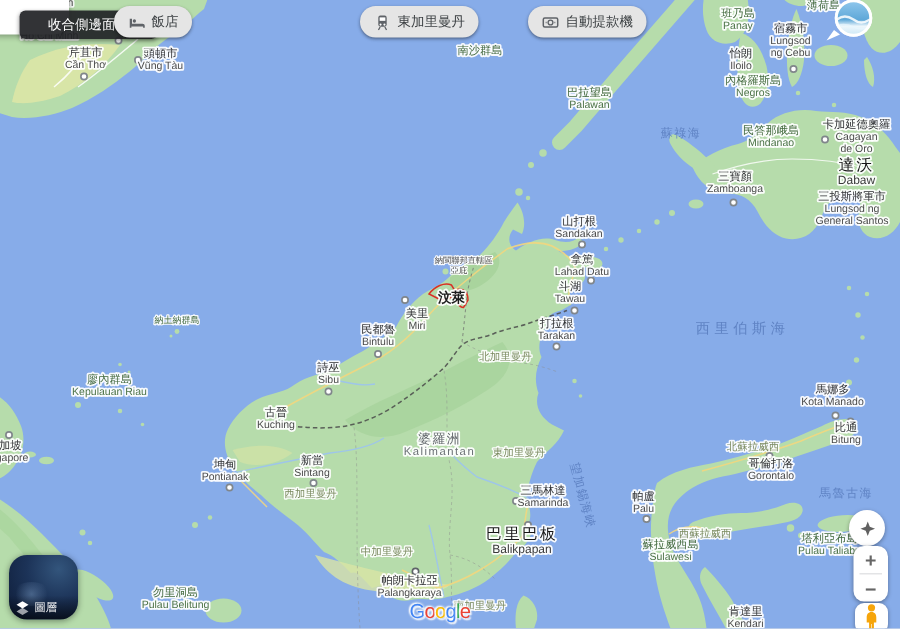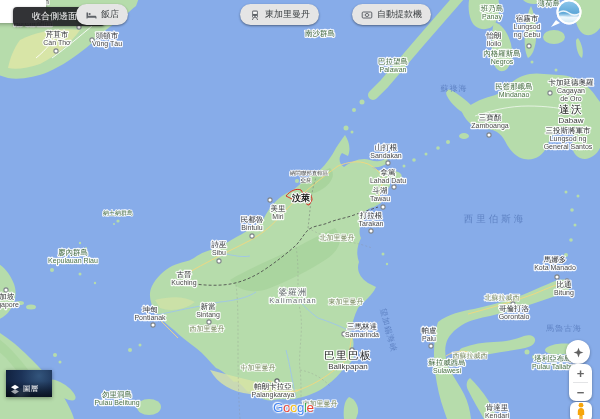--- a/index.html
+++ b/index.html
@@ -33,21 +33,21 @@
         box-shadow:0 1px 2px rgba(0,0,0,.3),0 1px 3px rgba(0,0,0,.15);
         font-size:9px;color:#3c4043;white-space:nowrap;cursor:pointer;z-index:6}
   .chip svg{flex:0 0 auto;display:block}
   #panel-stub{position:absolute;left:-12px;top:-14px;width:58px;height:37px;background:#fff;
         border-radius:10px;box-shadow:0 1px 4px rgba(0,0,0,.35);z-index:4;cursor:pointer}
   #tooltip{position:absolute;left:13px;top:7px;background:rgba(33,34,37,.92);color:#fff;
         font-size:9px;line-height:1;padding:5px 19px;border-radius:4px;z-index:5;
         box-shadow:0 1px 3px rgba(0,0,0,.4);white-space:nowrap}
 
   
-  #inset{position:absolute;left:6px;top:370px;width:46px;height:27px;border-radius:0;
+  #inset{position:absolute;left:6px;top:370px;width:46px;height:43px;border-radius:12px;
         overflow:hidden;z-index:6;cursor:pointer;box-shadow:0 1px 4px rgba(0,0,0,.4);
         background:radial-gradient(circle at 72% 22%,#33557c 0%,#1c3358 45%,#0d1b36 100%)}
   #inset .cloud{position:absolute;left:2px;top:18px;width:26px;height:16px;border-radius:50%;
         background:radial-gradient(circle,#5a789e 0%,rgba(90,120,158,0) 70%);opacity:.7}
   #inset .foot{position:absolute;left:0;right:0;bottom:0;height:16px;display:flex;
         align-items:center;gap:3px;padding:0 4px;color:#fff;font-size:7.5px;
         background:linear-gradient(transparent,rgba(0,0,0,.6))}
 
   
   .rbtn{position:absolute;background:#fff;box-shadow:0 1px 3px rgba(0,0,0,.35);z-index:6;cursor:pointer}

